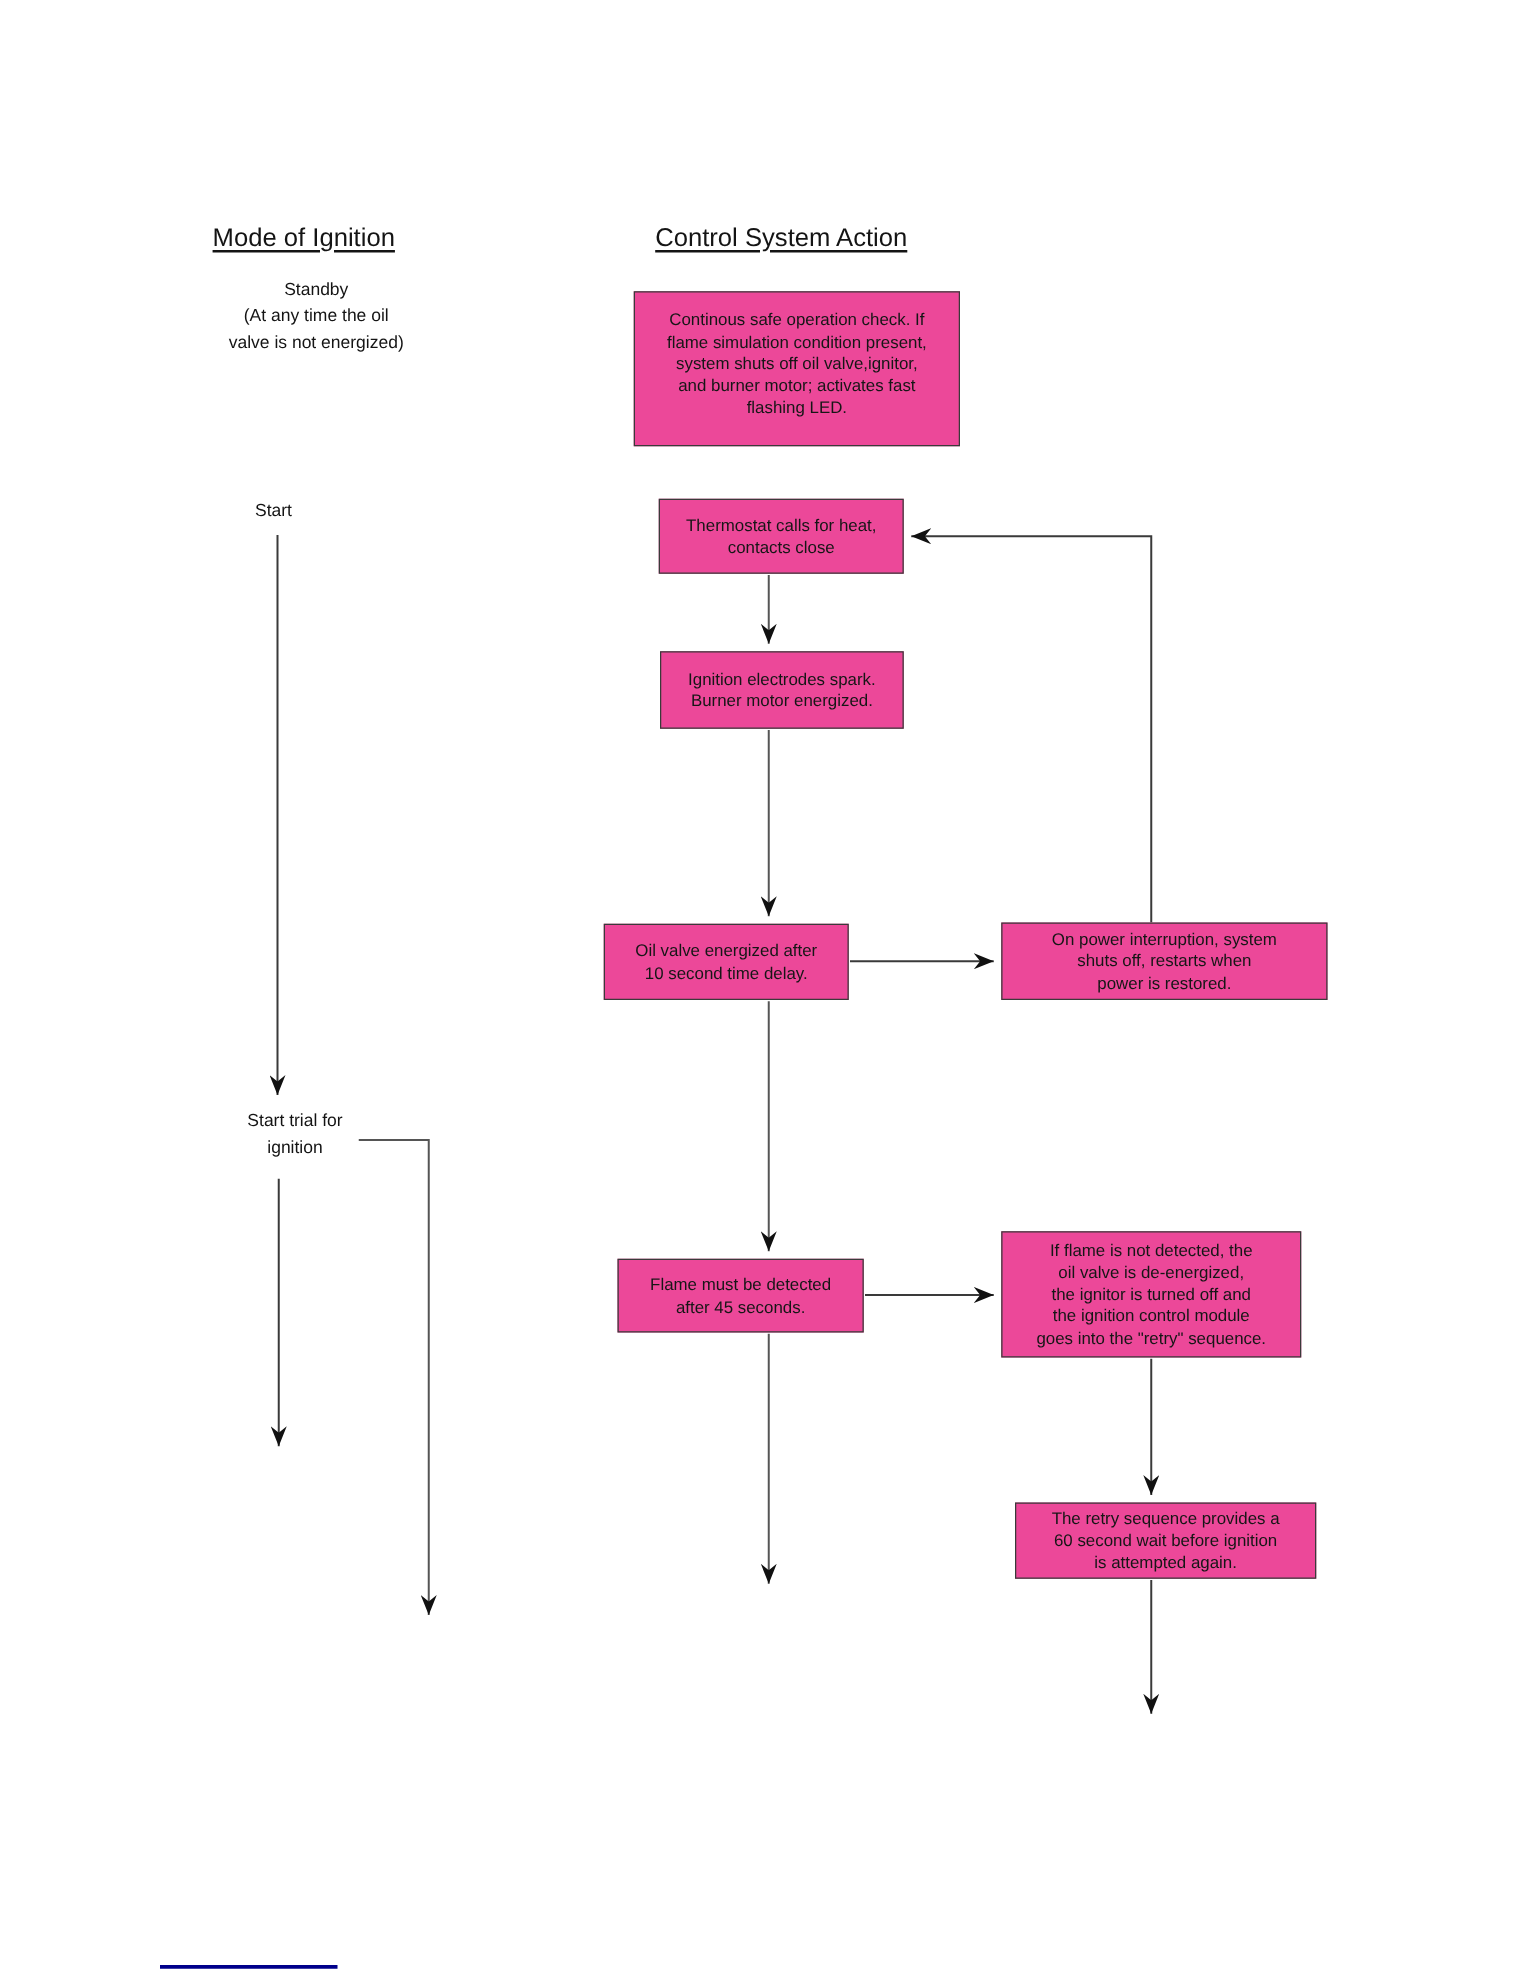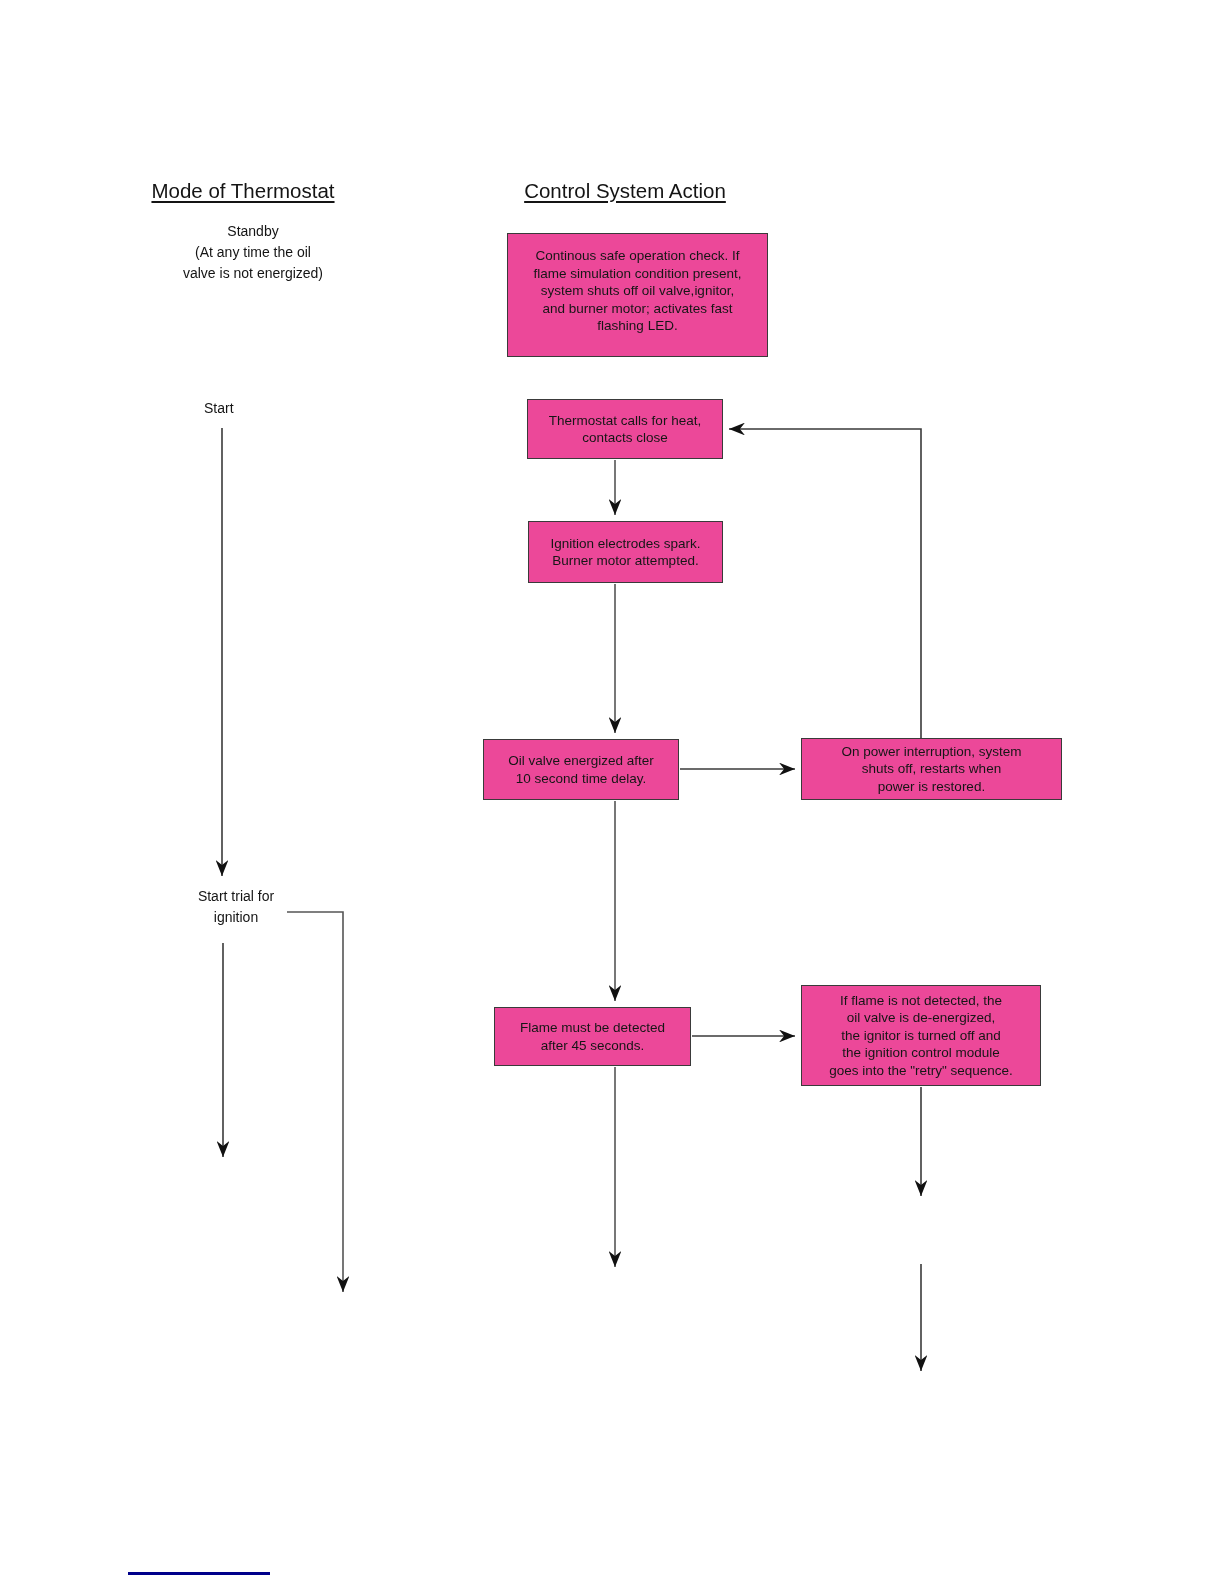--- a/index.html
+++ b/index.html
@@ -94,47 +94,50 @@
 
     <line x1="680" y1="769" x2="795" y2="769" stroke="#3a3a3a" stroke-width="1.6" marker-end="url(#arrow)"></line>
     <line x1="692" y1="1036" x2="795" y2="1036" stroke="#3a3a3a" stroke-width="1.6" marker-end="url(#arrow)"></line>
 
     <polyline points="921,738 921,429 729,429" fill="none" stroke="#3a3a3a" stroke-width="1.6" marker-end="url(#arrow)"></polyline>
 
     <line x1="921" y1="1087" x2="921" y2="1196" stroke="#3a3a3a" stroke-width="1.6" marker-end="url(#arrow)"></line>
     <line x1="921" y1="1264" x2="921" y2="1371" stroke="#3a3a3a" stroke-width="1.6" marker-end="url(#arrow)"></line>
   </svg>
 
-  <div class="heading" id="heading-mode">Mode of Thermostat</div>
+  <div class="heading" id="heading-mode">Mode of Ignition</div>
   <div class="heading" id="heading-control">Control System Action</div>
 
   <div class="side-label" id="label-standby">Standby
 (At any time the oil
 valve is not energized)</div>
   <div class="side-label" id="label-start">Start</div>
   <div class="side-label" id="label-start-trial">Start trial for
 ignition</div>
 
   <div class="flowbox" id="box-safe-check">Continous safe operation check. If
 flame simulation condition present,
 system shuts off oil valve,ignitor,
 and burner motor; activates fast
 flashing LED.</div>
   <div class="flowbox" id="box-thermostat">Thermostat calls for heat,
 contacts close</div>
   <div class="flowbox" id="box-ignition-spark">Ignition electrodes spark.
-Burner motor attempted.</div>
+Burner motor energized.</div>
   <div class="flowbox" id="box-oil-valve">Oil valve energized after
 10 second time delay.</div>
   <div class="flowbox" id="box-power-interruption">On power interruption, system
 shuts off, restarts when
 power is restored.</div>
   <div class="flowbox" id="box-flame-detect">Flame must be detected
 after 45 seconds.</div>
   <div class="flowbox" id="box-flame-not-detected">If flame is not detected, the
 oil valve is de-energized,
 the ignitor is turned off and
 the ignition control module
 goes into the "retry" sequence.</div>
+  <div class="flowbox" id="box-retry-sequence">The retry sequence provides a
+60 second wait before ignition
+is attempted again.</div>
 
   <div id="link-underline" style="background: rgb(0, 0, 139);"></div>
 
 </div>
 
 </body></html>

